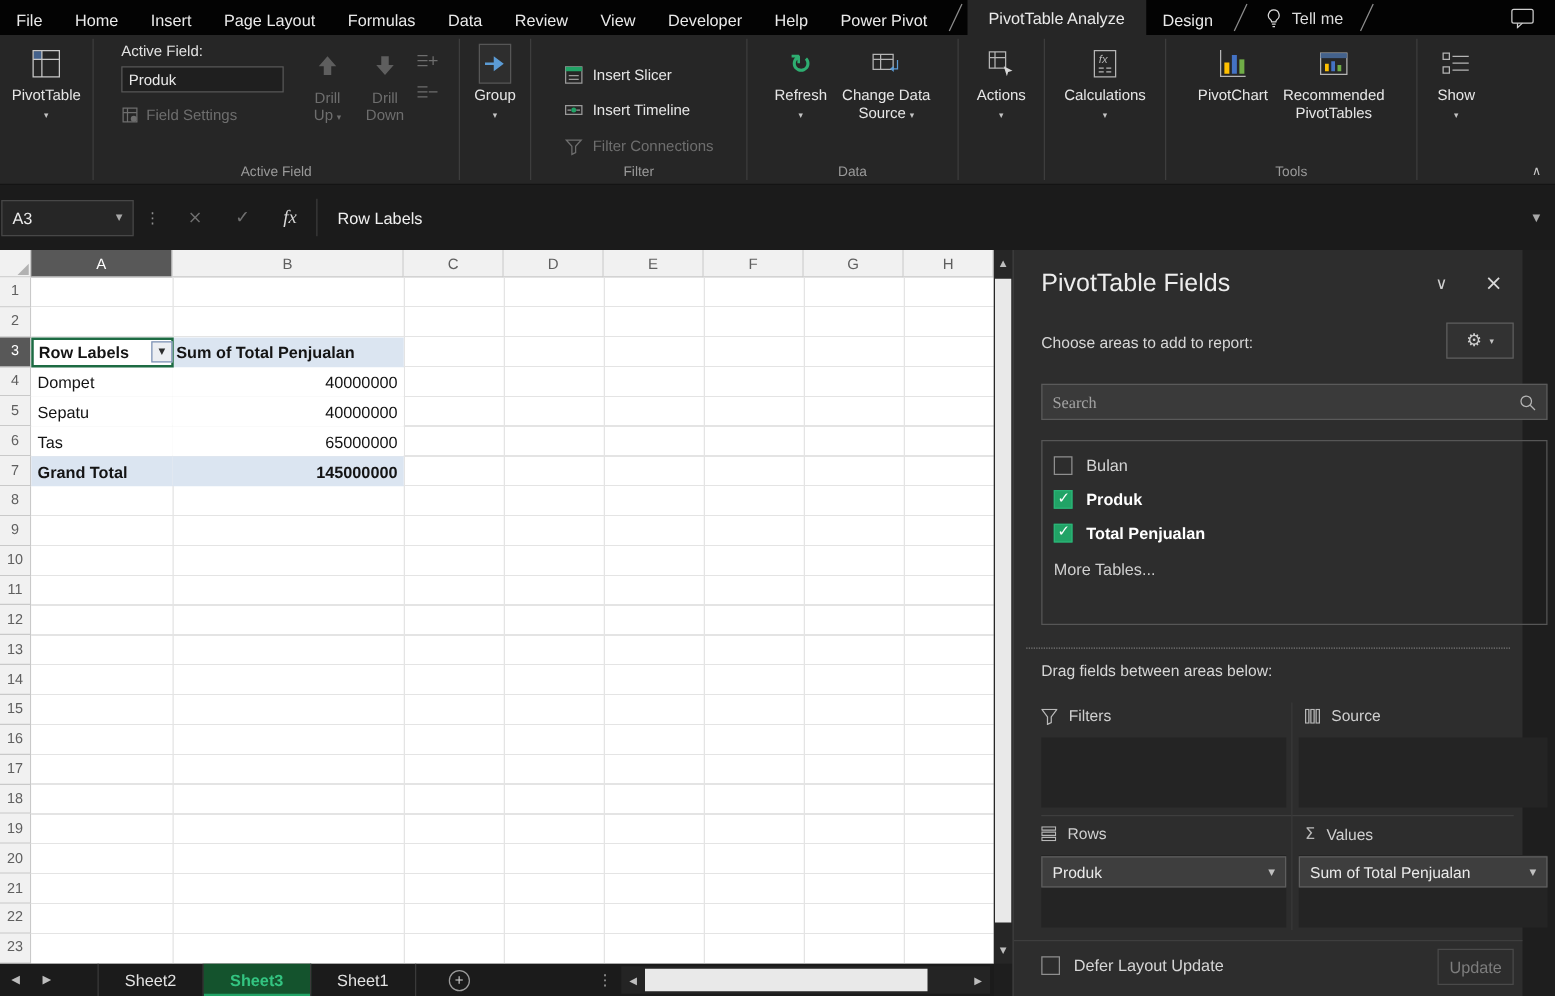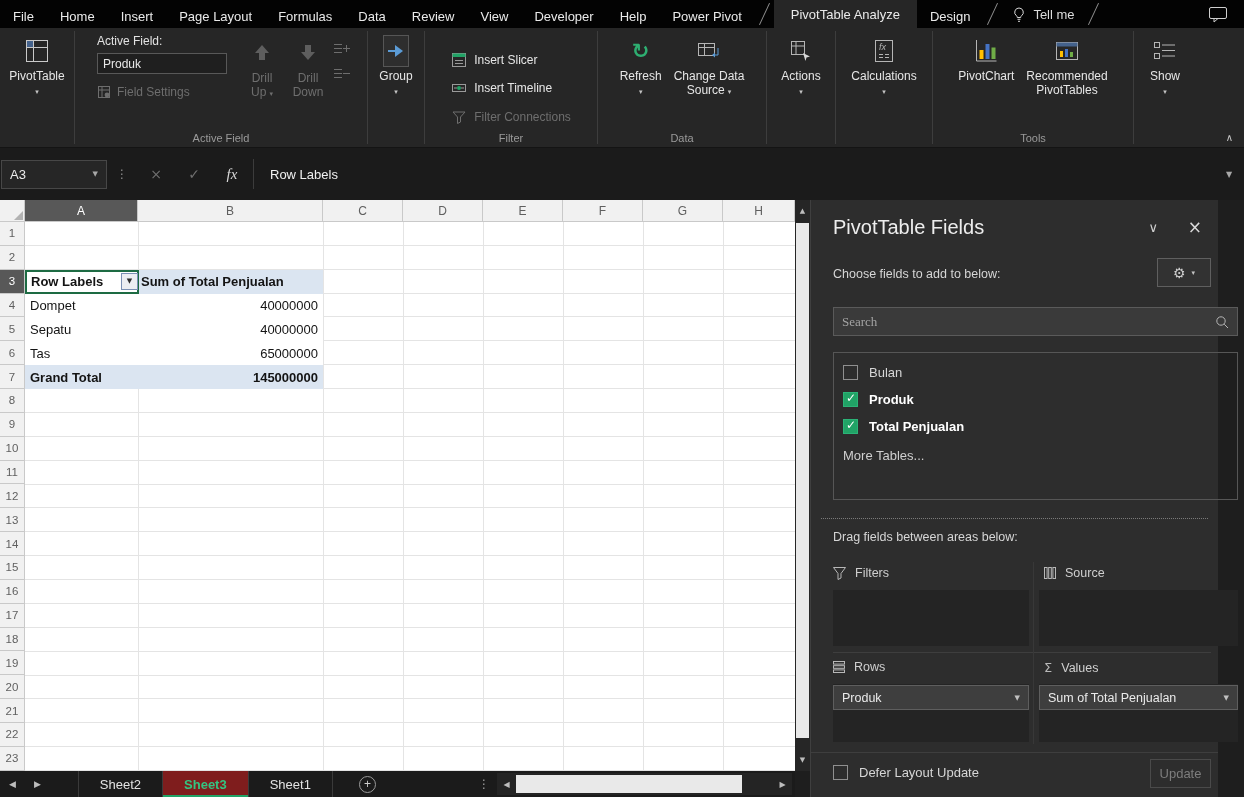--- a/index.html
+++ b/index.html
@@ -74,21 +74,21 @@
   .vscroll{position:absolute;left:795px;top:200px;width:15px;height:571px;background:#262626;}
   .vs-btn{position:absolute;left:0;width:15px;height:22px;display:flex;align-items:center;justify-content:center;font-size:7px;color:#bdbdbd;}
   .vs-thumb{position:absolute;left:1px;width:13px;top:23px;height:515px;background:#e9e9e9;}
 
   
   .tabbar{position:absolute;left:0;top:771px;width:795px;height:26px;background:#1b1b1b;display:flex;align-items:stretch;}
   .tnav{display:flex;align-items:center;padding:0 9px;font-size:9px;color:#bdbdbd;}
   .tabs{display:flex;margin-left:28px;}
   .stab{display:flex;align-items:center;padding:0 21px;font-size:13px;color:#e3e3e3;border-right:1px solid #3a3a3a;}
   .stab:first-child{border-left:1px solid #3a3a3a;}
-  .stab.active{color:#33c481;font-weight:bold;background:#7f1d1d;box-shadow:inset 0 -2px 0 #21a366;}
+  .stab.active{color:#33c481;font-weight:bold;background:#14532d;box-shadow:inset 0 -2px 0 #21a366;}
   .newsheet{align-self:center;margin-left:26px;width:17px;height:17px;border:1px solid #9b9b9b;border-radius:50%;display:flex;align-items:center;justify-content:center;color:#cfcfcf;font-size:12px;line-height:1;flex:none;}
   .tdots{position:absolute;left:478px;top:0;bottom:0;display:flex;align-items:center;color:#9f9f9f;font-size:12px;}
   .hs{position:absolute;left:497px;right:3px;top:2px;bottom:2px;display:flex;align-items:center;background:#242424;}
   .hs-btn{width:19px;text-align:center;font-size:8px;color:#bdbdbd;flex:none;}
   .hs-thumb{width:226px;height:18px;background:#e9e9e9;flex:none;}
   .hs-track{flex:1;}
 
   
   .pane{position:absolute;left:810px;top:200px;width:408px;height:597px;background:#2d2d2d;border-left:1px solid #3f3f3f;color:#d6d6d6;font-size:13px;}
   .p-title{position:absolute;left:22px;top:16px;font-size:20px;color:#ededed;}
@@ -467,21 +467,21 @@
       <span class="hs-track"></span>
       <span class="hs-btn glyph">▶</span>
     </span>
   </div>
 
   <div class="pane">
     <span class="p-title">PivotTable Fields</span>
     <span class="p-collapse glyph">∨</span>
     <span class="p-close glyph">×</span>
 
-    <span class="p-choose">Choose fields to add to below:</span>
+    <span class="p-choose">Choose areas to add to report:</span>
     <span class="p-gear">
       <span class="glyph">⚙</span>
       <span class="chev glyph">▾</span>
     </span>
 
     <span class="p-search">
       <input type="text" placeholder="Search" style="">
       <svg width="14" height="14" viewBox="0 0 14 14">
           <circle cx="6" cy="6" r="4.2" fill="none" stroke="#b5b5b5"></circle>
           <path d="M9.2 9.2L13 13" stroke="#b5b5b5"></path>

